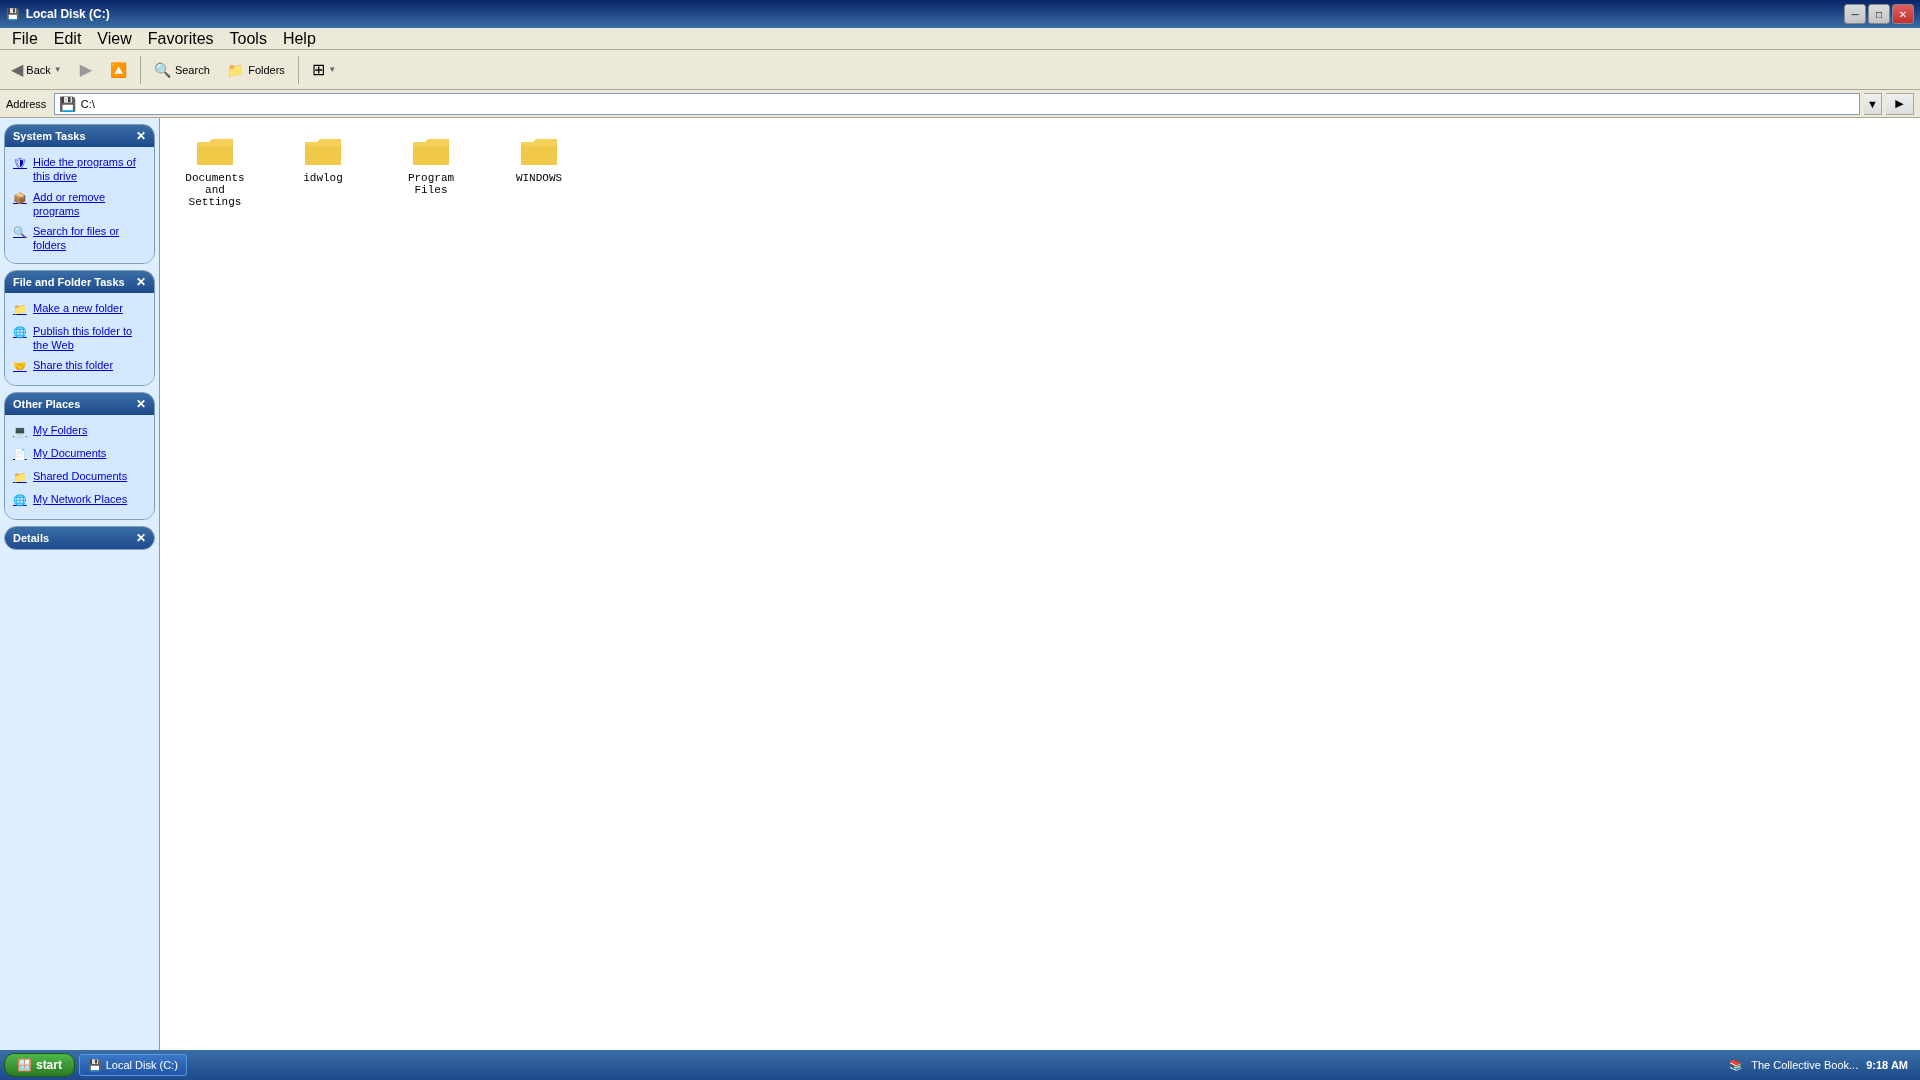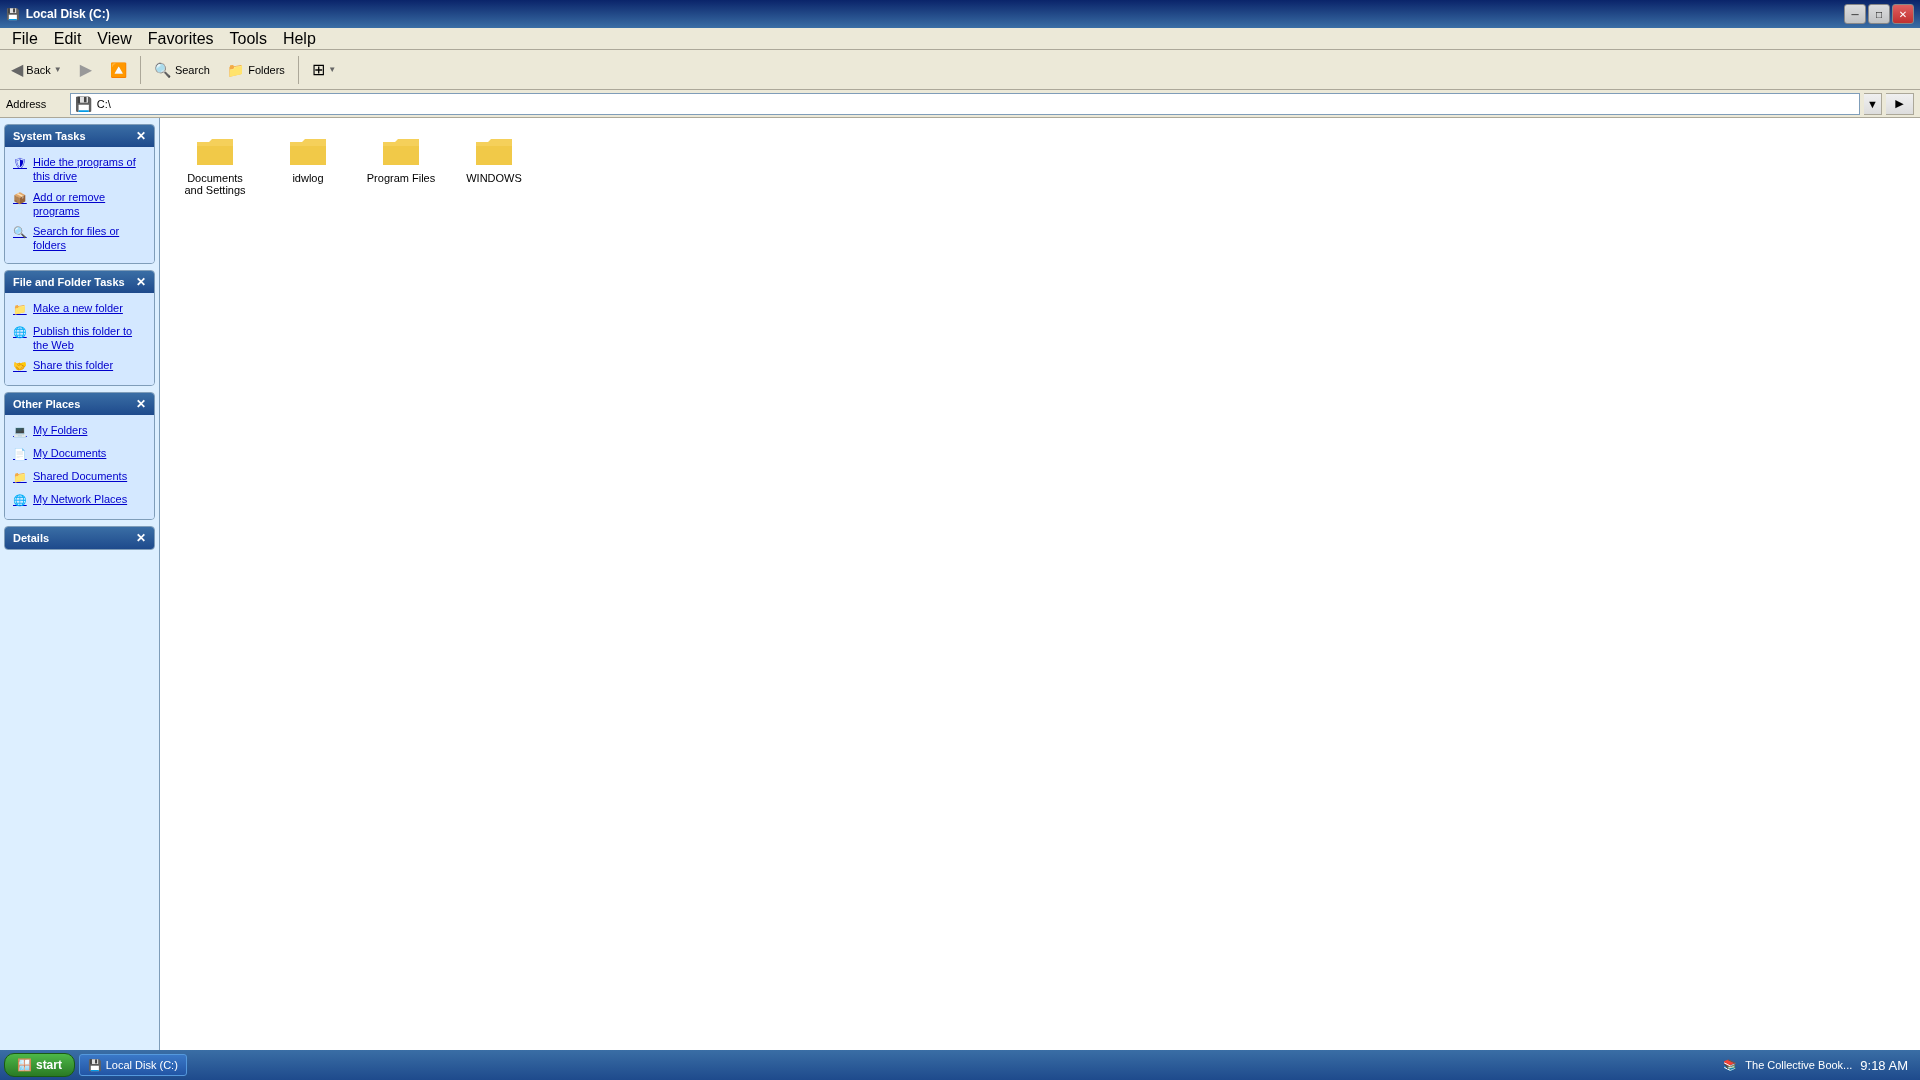--- a/index.html
+++ b/index.html
@@ -105,21 +105,21 @@
       height: 28px;
       display: flex;
       align-items: center;
       padding: 0 6px;
       border-bottom: 1px solid #ACA899;
       gap: 4px;
     }
     #address-label {
       font-size: 11px;
       color: #000;
-      margin-right: 20px;
+      margin-right: 4px;
     }
     #address-input-container {
       flex: 1;
       display: flex;
       align-items: center;
       background: white;
       border: 1px solid #7F9DB9;
       height: 22px;
       padding: 0 4px;
       gap: 4px;
@@ -170,21 +170,21 @@
       width: 160px;
       background: #DDEFFF;
       border-right: 1px solid #7F9DB9;
       overflow-y: auto;
       flex-shrink: 0;
     }
 
     .panel {
       margin: 6px 4px;
       border: 1px solid #7F9DB9;
-      border-radius: 4px;
+      border-radius: 12px;
       overflow: hidden;
     }
     .panel-header {
       background: linear-gradient(to bottom, #3A6EA5, #1E4A8C);
       color: white;
       padding: 4px 8px;
       font-size: 11px;
       font-weight: bold;
       display: flex;
       align-items: center;
@@ -222,22 +222,23 @@
     #content-area {
       flex: 1;
       background: white;
       padding: 10px;
       overflow: auto;
     }
 
     .folder-grid {
       display: flex;
       flex-wrap: wrap;
-      gap: 3px;
+      gap: 18px;
       align-content: flex-start;
+      font-family: Liberation Mono, monospace;
     }
 
     .folder-item {
       display: flex;
       flex-direction: column;
       align-items: center;
       width: 90px;
       padding: 6px;
       cursor: pointer;
       border: 2px solid transparent;
@@ -305,21 +306,22 @@
       margin-left: auto;
       display: flex;
       align-items: center;
       color: white;
       font-size: 11px;
       gap: 8px;
       padding-right: 8px;
     }
     #clock {
       color: white;
-      font-size: 13px;
+      font-size: 11px;
+      font-weight: bold;
     }
 
     
     .folder-body { fill: #F5D05A; }
     .folder-tab { fill: #F5D05A; }
     .folder-shadow { fill: #E8B820; }
   </style>
 </head>
 <body>
 

